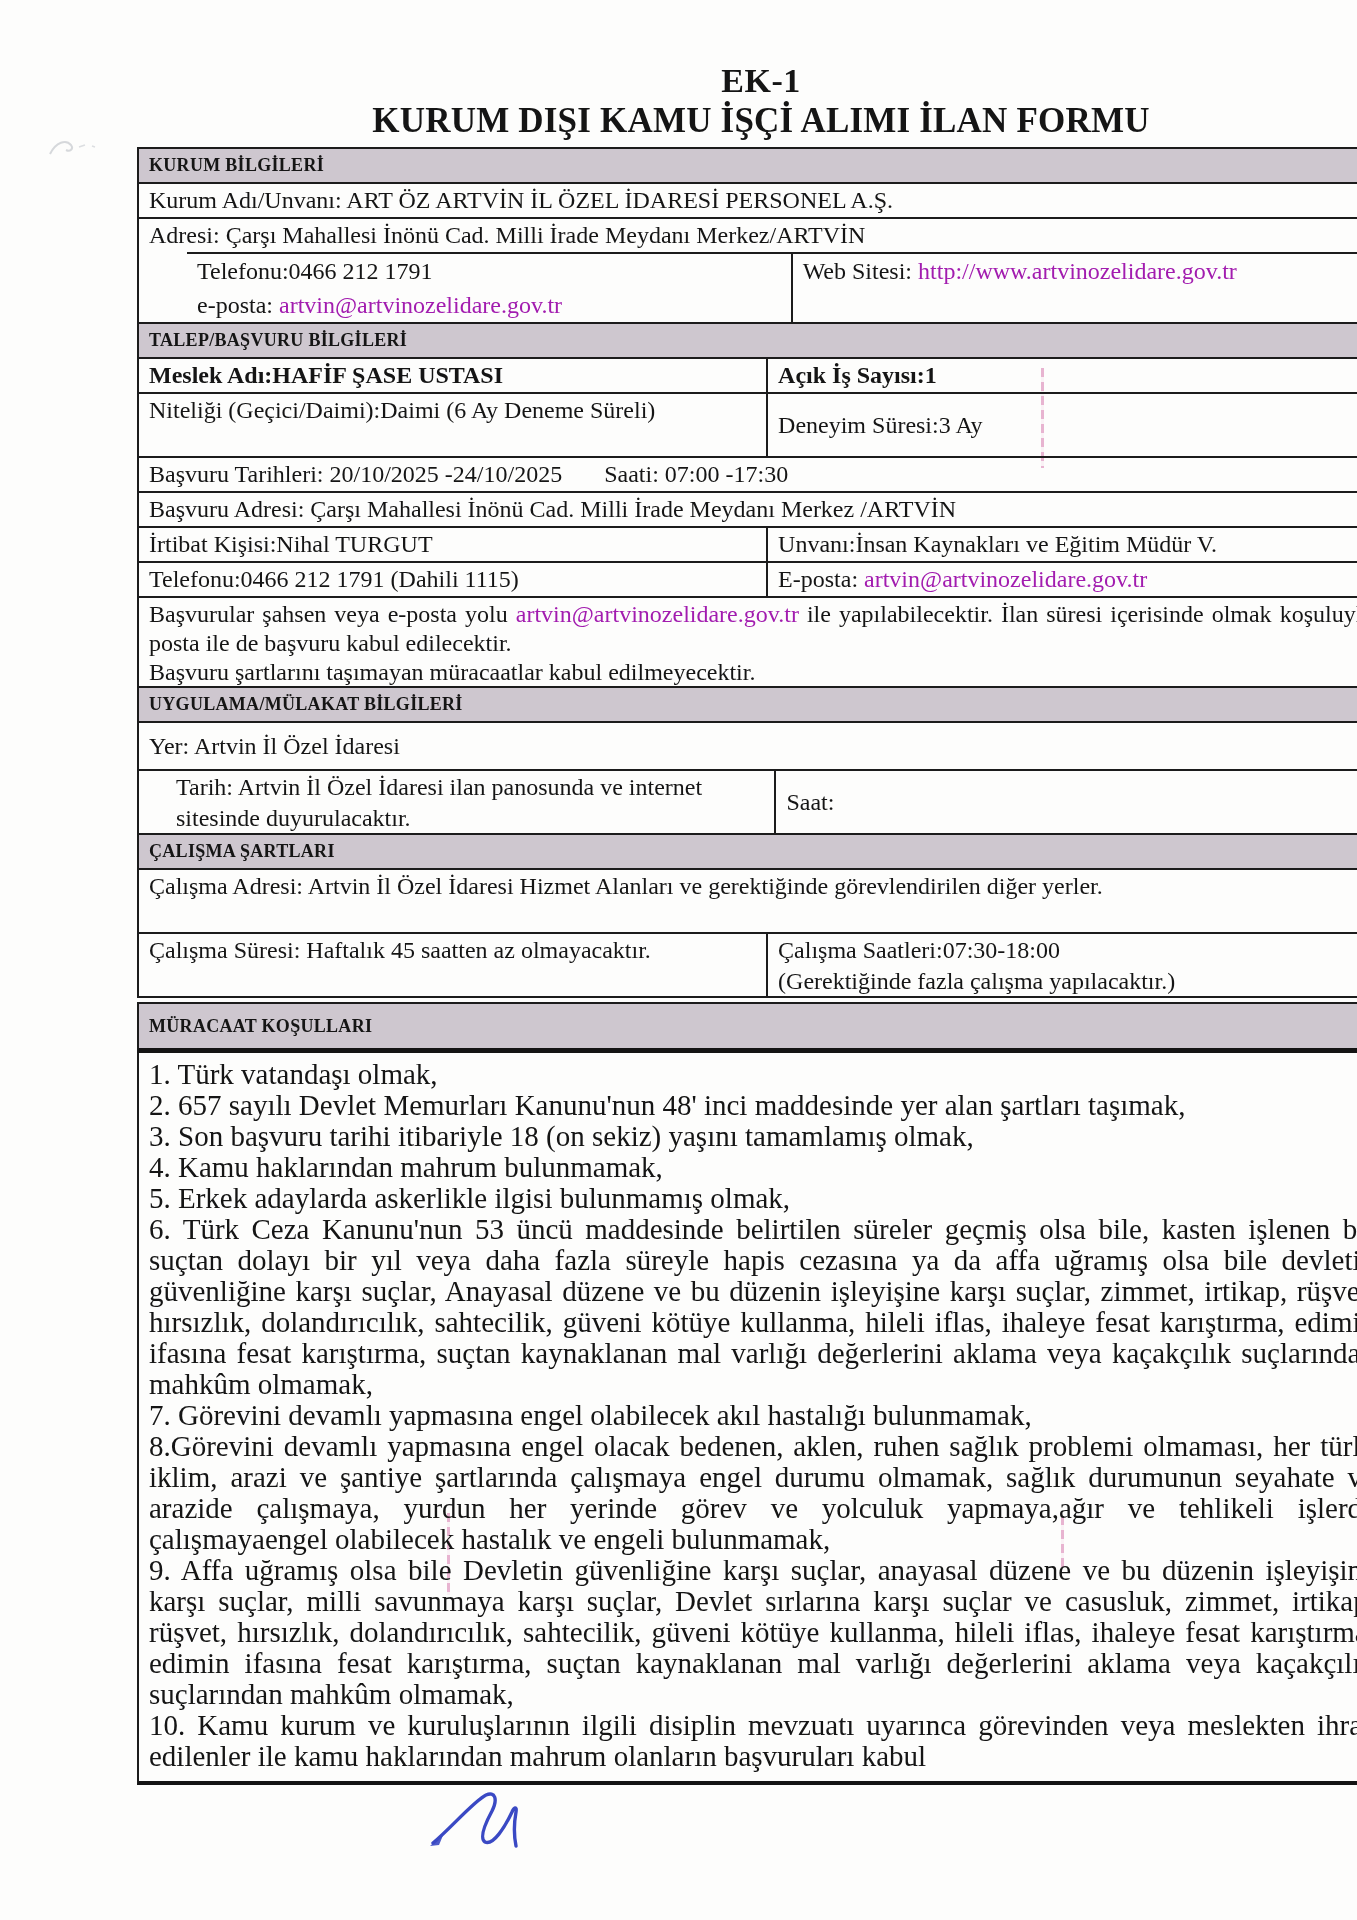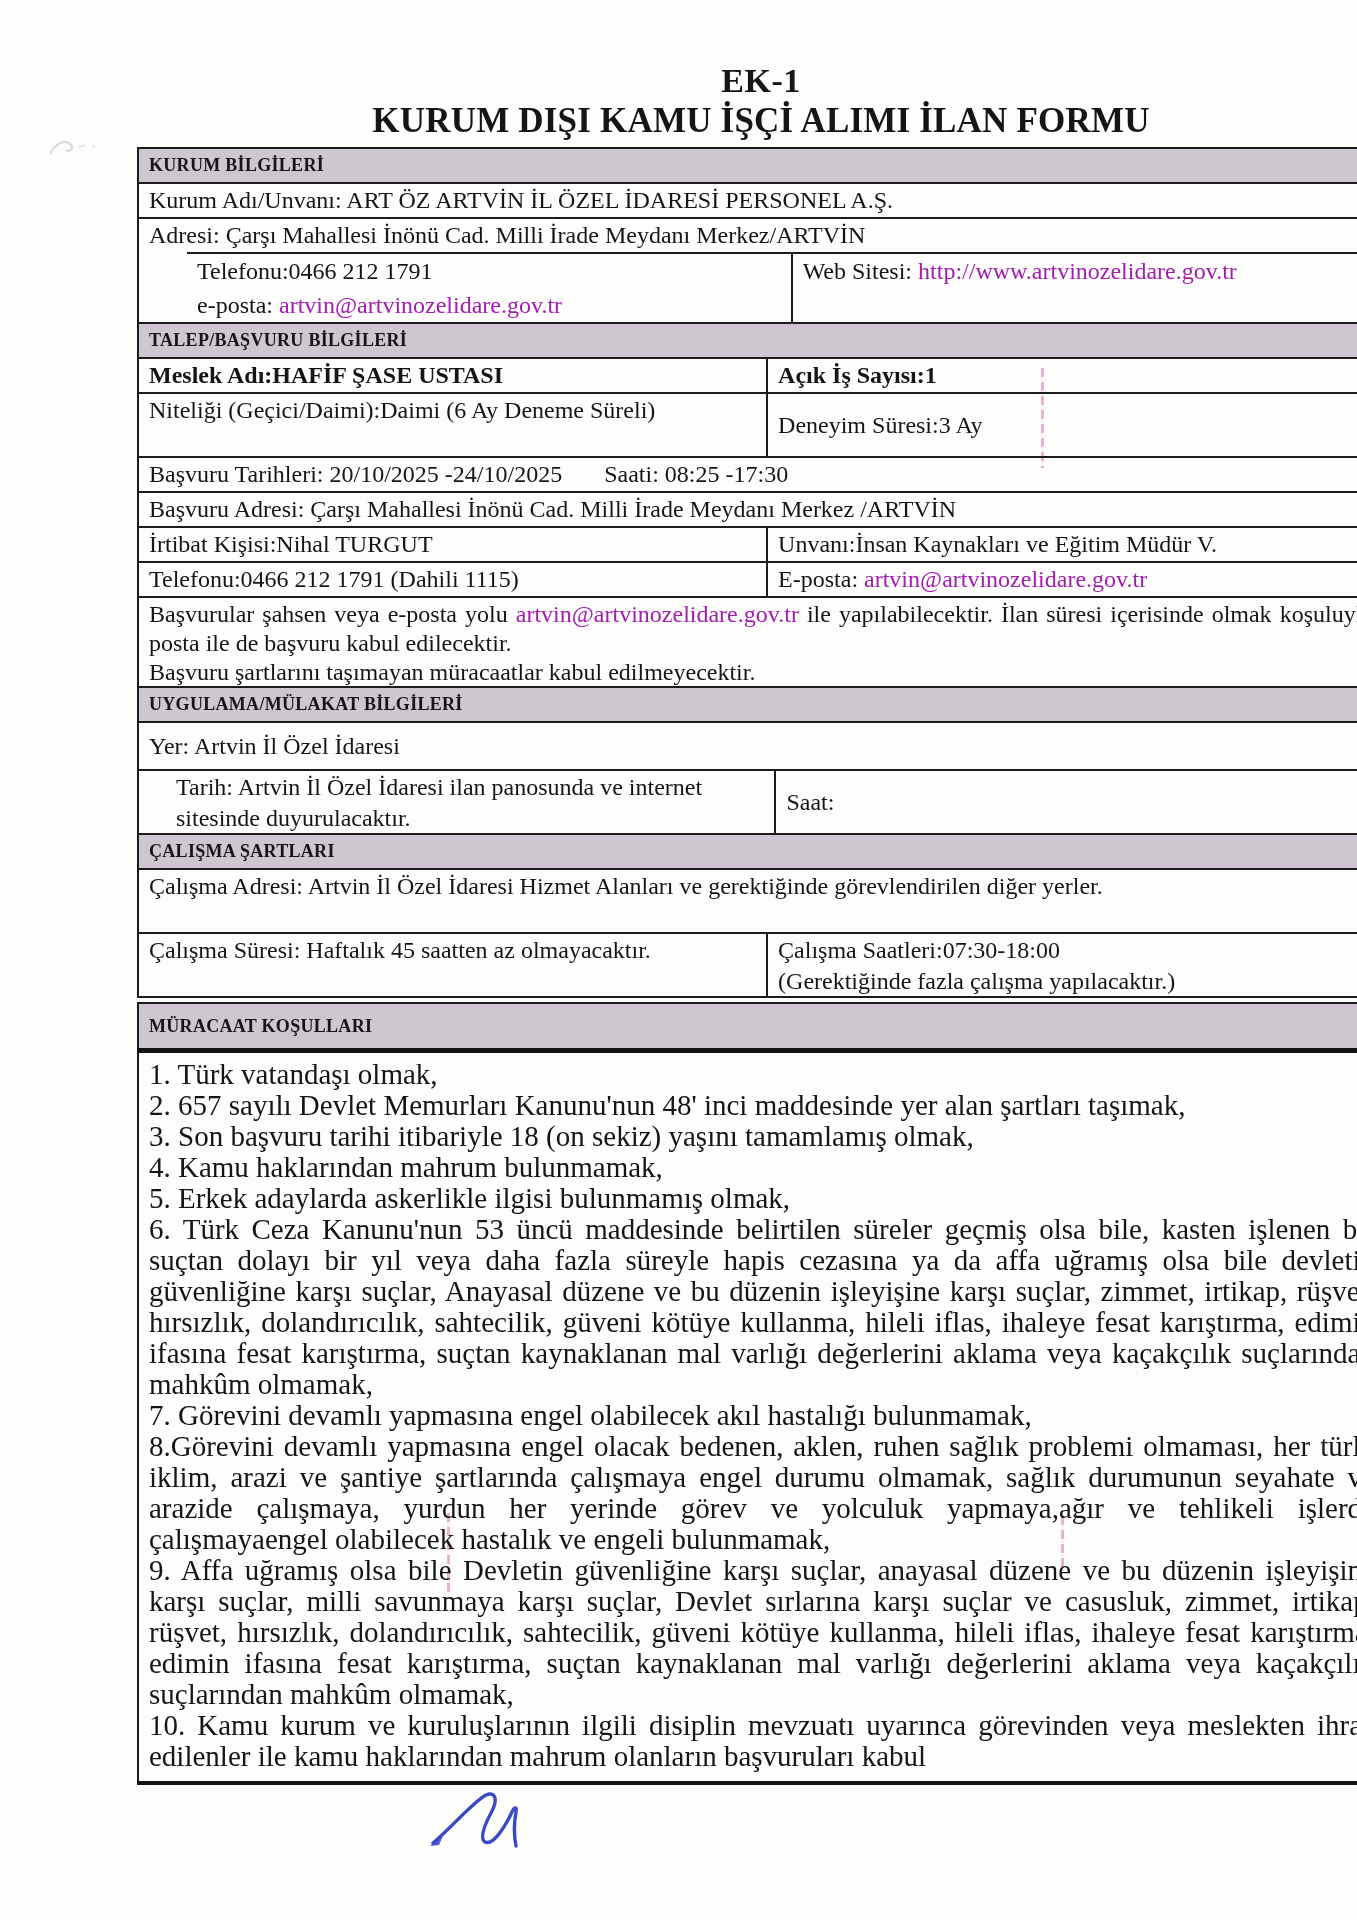--- a/index.html
+++ b/index.html
@@ -92,21 +92,21 @@
       </div>
 
       <div class="row r62">
         <div class="cols">
           <div class="cl cell">Niteliği (Geçici/Daimi):Daimi (6 Ay Deneme Süreli)</div>
           <div class="cr cell vcenter">Deneyim Süresi:3 Ay</div>
         </div>
       </div>
 
       <div class="row r33">
-        <div class="cell"><span>Başvuru Tarihleri: 20/10/2025 -24/10/2025</span><span class="gap40"></span><span>Saati: 08:25 -17:30</span></div>
+        <div class="cell"><span>Başvuru Tarihleri: 20/10/2025 -24/10/2025</span><span class="gap40"></span><span>Saati: 07:00 -17:30</span></div>
       </div>
 
       <div class="row r33">
         <div class="cell">Başvuru Adresi: Çarşı Mahallesi İnönü Cad. Milli İrade Meydanı Merkez /ARTVİN</div>
       </div>
 
       <div class="row r33">
         <div class="cols">
           <div class="cl cell">İrtibat Kişisi:Nihal TURGUT</div>
           <div class="cr cell">Unvanı:İnsan Kaynakları ve Eğitim Müdür V.</div>

